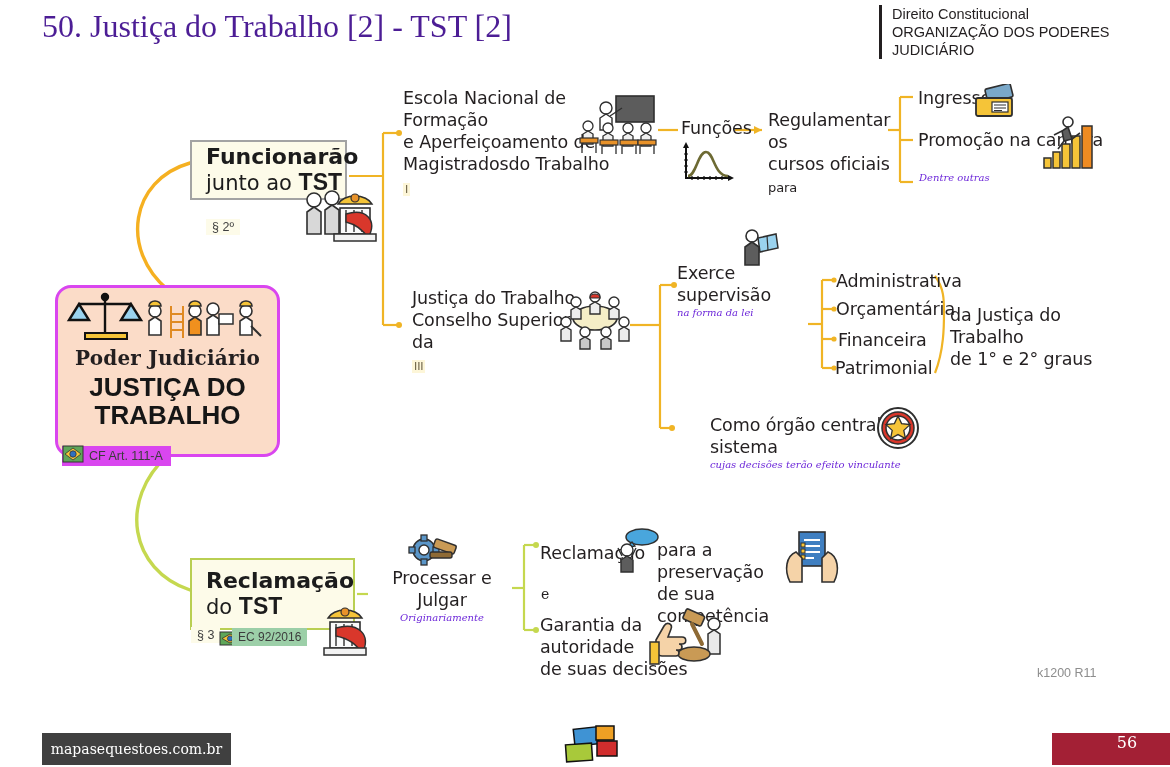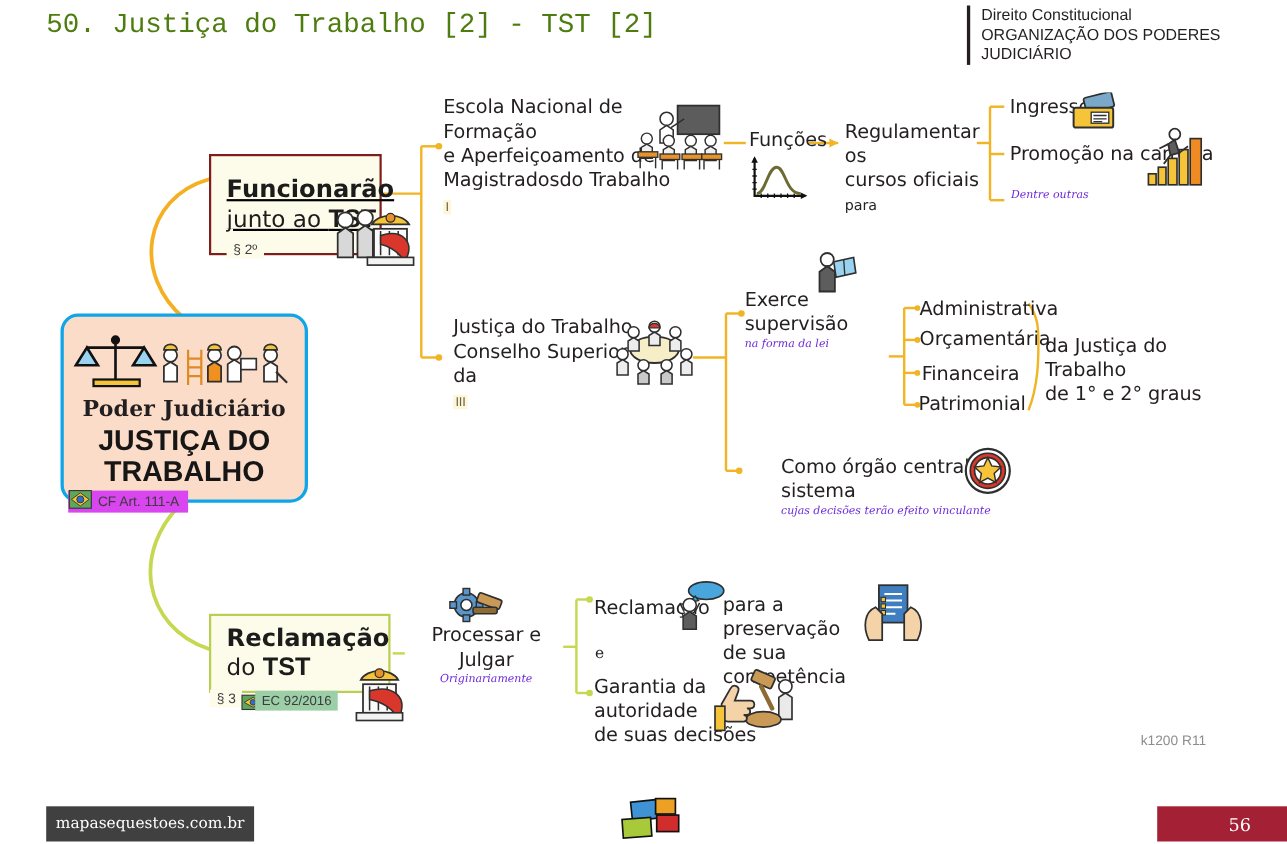--- a/index.html
+++ b/index.html
@@ -7,37 +7,37 @@
   body {
     width:1170px; height:767px; position:relative;
     background:#ffffff;
     font-family:"Liberation Sans", sans-serif;
     overflow:hidden;
   }
   .abs { position:absolute; }
 
   
   #page-title {
-    left:42px; top:8px; font-size:25px; color:#4d7c0f;
-    font-family:Liberation Mono, monospace; white-space:nowrap;
+    left:42px; top:8px; font-size:32px; color:#4c1d95;
+    font-family:Liberation Serif, serif; white-space:nowrap;
   }
   #header-right {
     left:879px; top:5px; width:280px; padding-left:10px;
     border-left:3px solid #231f20; line-height:1.25;
   }
   #header-right div { font-size:14.5px; color:#231f20; white-space:nowrap; }
 
   
   #links { left:0; top:0; width:1170px; height:767px; pointer-events:none; }
 
   
   #central {
     left:55px; top:285px; width:225px; height:172px;
-    background:#fbdcc8; border:3px solid #0ea5e9; border-radius:16px;
-    display:flex; flex-direction:column; align-items:center;justify-content:center;
+    background:#fbdcc8; border:3px solid #d946ef; border-radius:16px;
+    display:flex; flex-direction:column; align-items:center;
   }
   #central-icon { margin-top:4px; }
   .cn-sub {
     font-family:"DejaVu Serif", serif; font-weight:bold;
     font-size:20px; color:#231f20; letter-spacing:.2px; margin-top:-2px;
   }
   .cn-main {
     font-family:"Liberation Sans", sans-serif; font-weight:bold;
     font-size:26px; color:#161616; line-height:1.08; text-align:center;
     margin-top:3px;
@@ -46,22 +46,22 @@
     left:62px; top:446px; height:20px; background:#d946ef;
     display:flex; align-items:center; padding-right:8px;
   }
   #cf-badge .lbl { font-size:12.5px; color:#3c3c3c; padding-left:5px; white-space:nowrap;}
 
   
   .branch-box {
     background:#fdfbe9; display:flex; flex-direction:column;
     justify-content:center; padding:6px 14px;
   }
-  #box-func { left:190px; top:140px; width:157px; height:92px;
-              border:2px solid #7f1d1d;text-decoration:underline; }
+  #box-func { left:190px; top:140px; width:157px; height:60px;
+              border:2px solid #a3a3a3; }
   #box-comp { left:190px; top:558px; width:165px; height:72px;
               border:2px solid #b9cf52; }
   .bb-l1 { font-family:"DejaVu Sans", sans-serif; font-weight:bold;
            font-size:22px; color:#1c1c1c; line-height:1.15; white-space:nowrap;}
   .bb-l2 { font-family:"DejaVu Sans", sans-serif; font-size:21px;
            color:#1c1c1c; line-height:1.15; white-space:nowrap;}
   .bb-l2 b { font-family:"Liberation Sans", sans-serif; font-weight:bold; font-size:23px;}
 
   .par-badge {
     background:#fdfbe9; font-size:12.5px; color:#3f3f3f;
@@ -105,21 +105,21 @@
   #n-garantia { left:540px; top:615px; width:155px;}
 
   
   #footer-left {
     left:42px; top:733px; width:189px; height:32px; background:#404040;
     display:flex; align-items:center; justify-content:center;
   }
   #footer-left span { color:#fff; font-family:"DejaVu Serif", serif; font-size:14px;}
   #footer-right {
     left:1052px; top:733px; width:118px; height:32px; background:#a32035;
-    display:flex; align-items:center; justify-content:center;padding-left:32px;
+    display:flex; align-items:flex-start; justify-content:center;padding-left:32px;
   }
   #footer-right span { color:#fff; font-family:"DejaVu Serif", serif; font-size:16px;}
   #doc-code { left:1037px; top:666px; font-size:12.5px; color:#8d8d8d;
               font-family:"Liberation Sans", sans-serif; }
   #footer-logo { left:560px; top:722px; }
 </style>
 </head>
 <body>
 
 <div class="abs" id="page-title">50. Justiça do Trabalho [2] - TST [2]</div>

